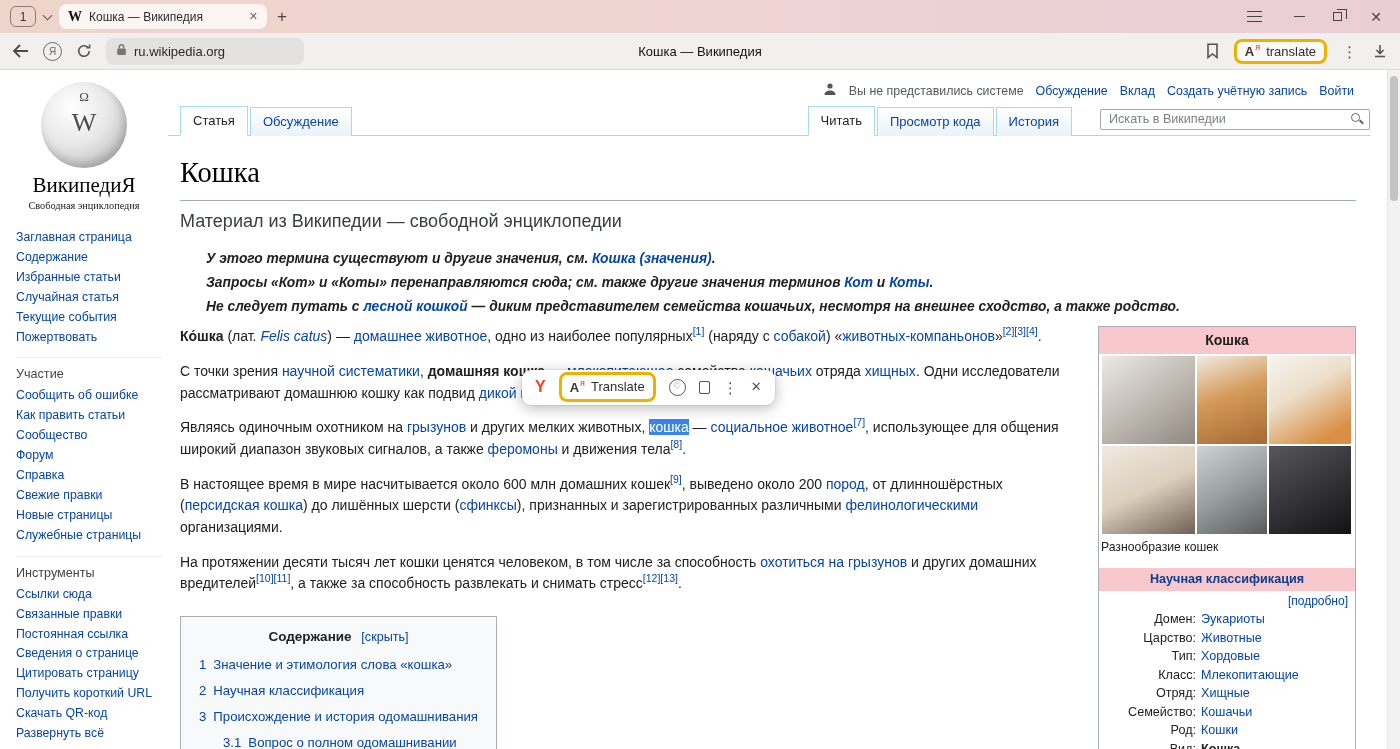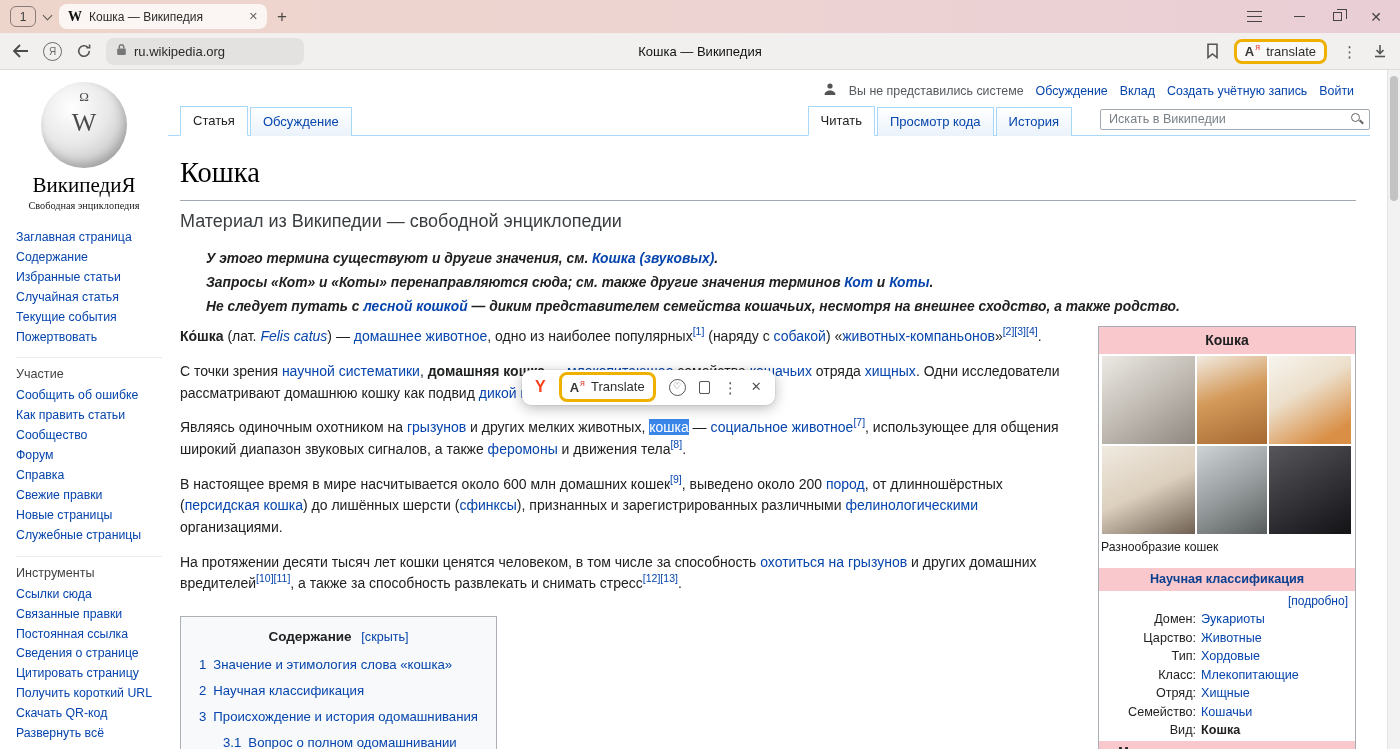--- a/index.html
+++ b/index.html
@@ -302,21 +302,21 @@
             <span class="mag"></span>
           </div>
         </div>
       </div>
 
       <div class="content">
         <h1 class="fp">Кошка</h1>
         <div class="tagline">Материал из Википедии — свободной энциклопедии</div>
 
         <div class="hatnotes">
-          <div class="hatnote"><span class="seg seg-plain">У этого термина существуют и другие значения, см. </span><span class="seg seg-link">Кошка (звуковых)</span><span class="seg seg-plain">.</span></div>
+          <div class="hatnote"><span class="seg seg-plain">У этого термина существуют и другие значения, см. </span><span class="seg seg-link">Кошка (значения)</span><span class="seg seg-plain">.</span></div>
           <div class="hatnote"><span class="seg seg-plain">Запросы «Кот» и «Коты» перенаправляются сюда; см. также другие значения терминов </span><span class="seg seg-link">Кот</span><span class="seg seg-plain"> и </span><span class="seg seg-link">Коты</span><span class="seg seg-plain">.</span></div>
           <div class="hatnote"><span class="seg seg-plain">Не следует путать с </span><span class="seg seg-link">лесной кошкой</span><span class="seg seg-plain"> — диким представителем семейства кошачьих, несмотря на внешнее сходство, а также родство.</span></div>
         </div>
 
         
         <aside class="infobox">
           <div class="ib-title">Кошка</div>
           <div class="ib-images">
             <div class="cat cat1"></div>
             <div class="cat cat2"></div>
@@ -345,20 +345,24 @@
                 <span class="tax-rank">Класс:</span>
                 <span class="tax-val">Млекопитающие</span>
               </div>
             <div class="tax-row">
                 <span class="tax-rank">Отряд:</span>
                 <span class="tax-val">Хищные</span>
               </div>
             <div class="tax-row">
                 <span class="tax-rank">Семейство:</span>
                 <span class="tax-val">Кошачьи</span>
+              </div>
+            <div class="tax-row">
+                <span class="tax-rank">Род:</span>
+                <span class="tax-val">Кошки</span>
               </div>
             <div class="tax-row">
                 <span class="tax-rank">Вид:</span>
                 <span class="tax-val bold">Кошка</span>
               </div>
           </div>
           <div class="ib-header">Международное научное название</div>
 
         </aside>
 

